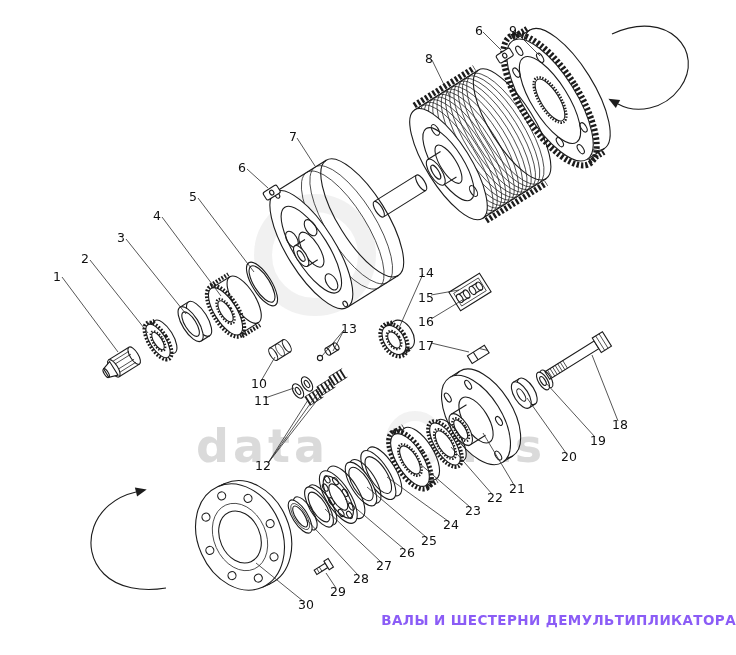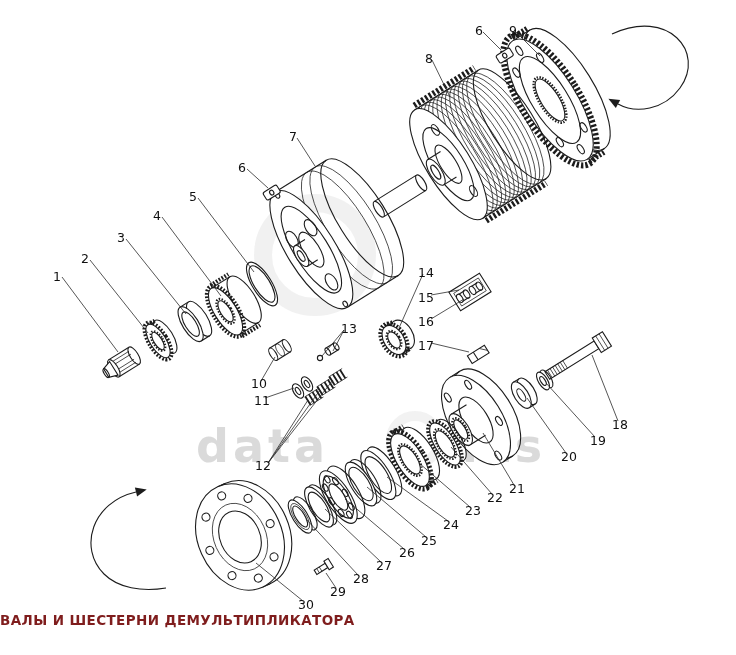--- a/index.html
+++ b/index.html
@@ -10,22 +10,22 @@
   .lnt  { fill:none; stroke:#1c1c1c; stroke-width:0.7; }
   .fw   { fill:#ffffff; stroke:#1c1c1c; stroke-width:1.1; }
   .teeth4 { fill:none; stroke:#1c1c1c; stroke-width:4;   stroke-dasharray:1.7 1.6; }
   .teeth5 { fill:none; stroke:#1c1c1c; stroke-width:5;   stroke-dasharray:2 1.8; }
   .teeth6 { fill:none; stroke:#1c1c1c; stroke-width:6;   stroke-dasharray:2.4 2; }
   .spl  { fill:none; stroke:#1c1c1c; stroke-width:2.4; stroke-dasharray:1.4 1.5; }
   .coil { fill:none; stroke:#1c1c1c; stroke-width:10; stroke-dasharray:1.8 2.4; }
   .ld   { stroke:#2b2b2b; stroke-width:0.8; fill:none; }
   .cal  { font:12.5px "DejaVu Sans", sans-serif; fill:#101010; }
   .wm   { font:bold 46px "DejaVu Sans", sans-serif; fill:#bdbdbd; opacity:0.55; letter-spacing:4px; }
-  .caption { position:absolute; top:612px; left:0; width:736px; text-align:left;
-             font:bold 13.5px "DejaVu Sans", sans-serif; letter-spacing:0.4px; color:#7f1d1d; }
+  .caption { position:absolute; top:612px; left:0; width:736px; text-align:right;
+             font:bold 13.5px "DejaVu Sans", sans-serif; letter-spacing:0.4px; color:#8b5cf6; }
 </style>
 </head>
 <body>
 
 <div class="stage">
 <svg width="736" height="655" viewBox="0 0 736 655">
 
   <g>
     <circle cx="315" cy="255" r="52" fill="none" stroke="#cccccc" stroke-width="18" opacity="0.28"></circle>
     <circle cx="415" cy="440" r="24" fill="none" stroke="#cccccc" stroke-width="10" opacity="0.26"></circle>

